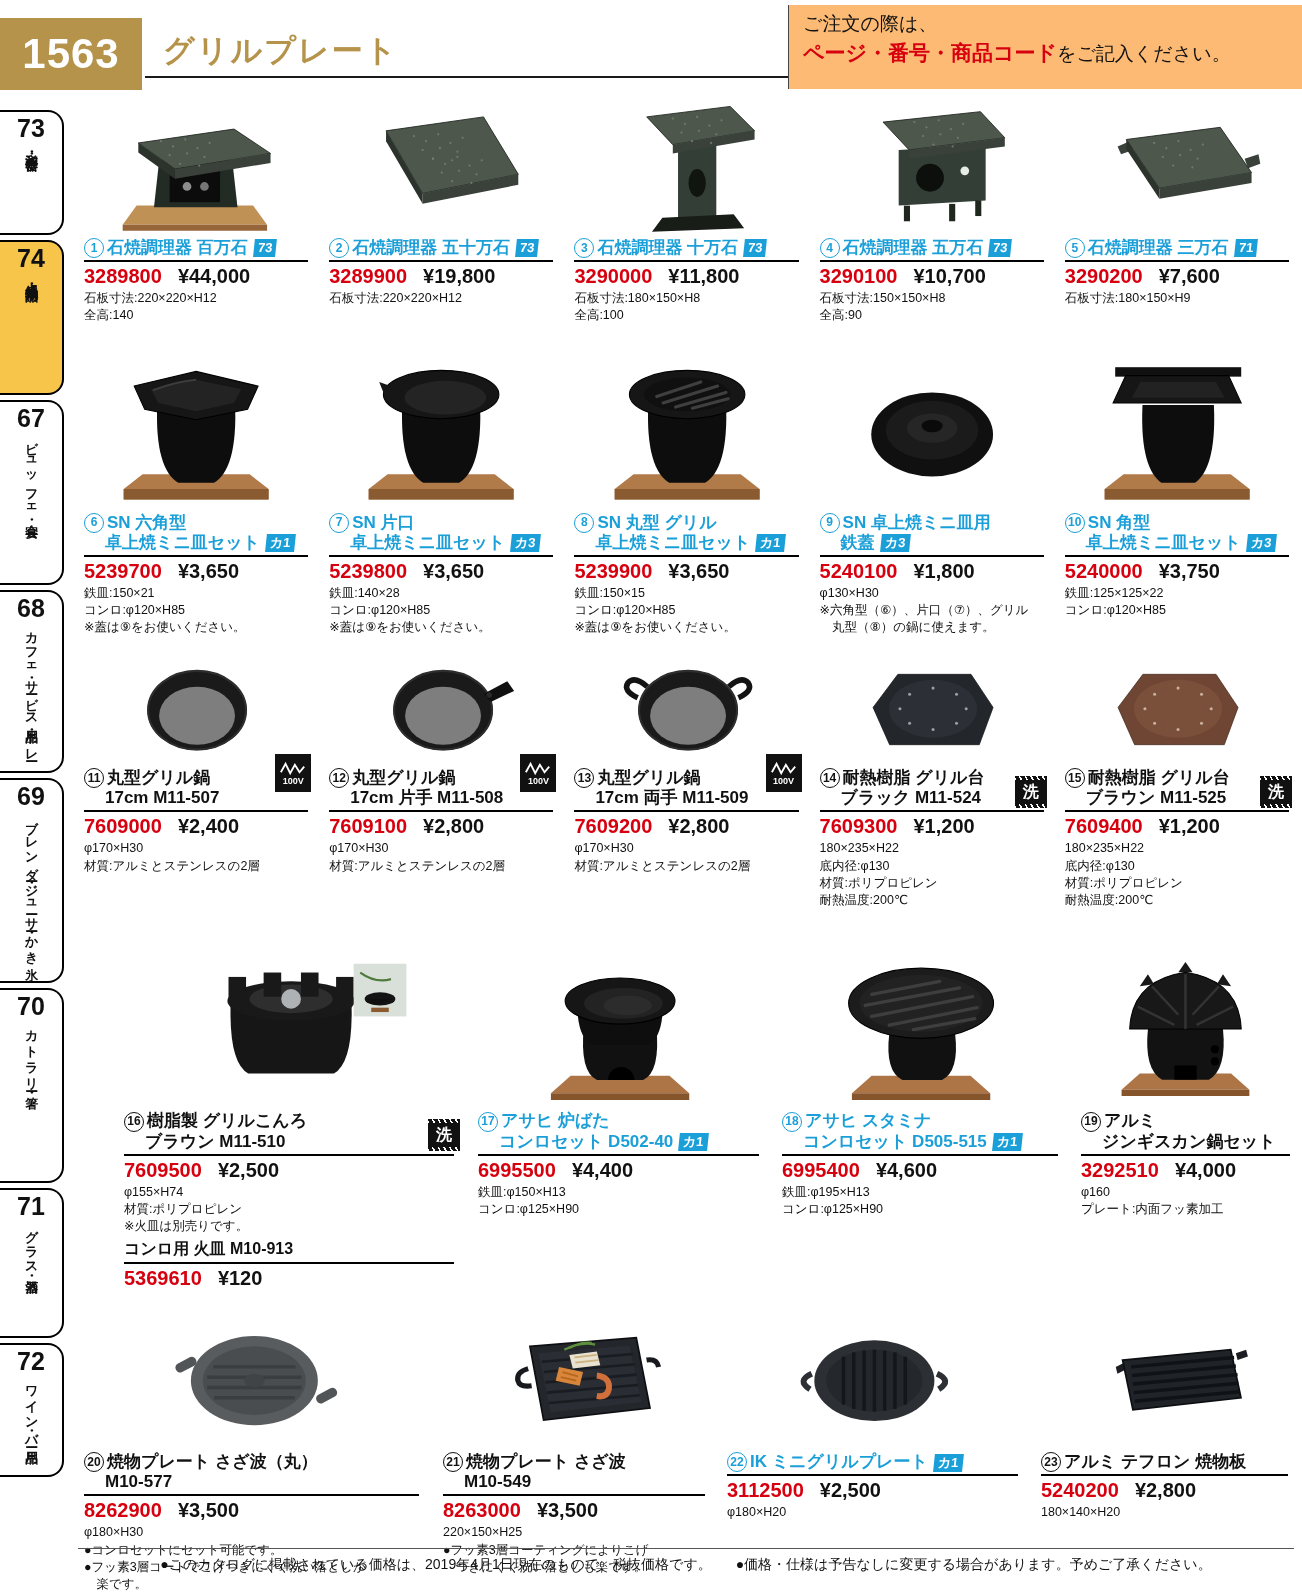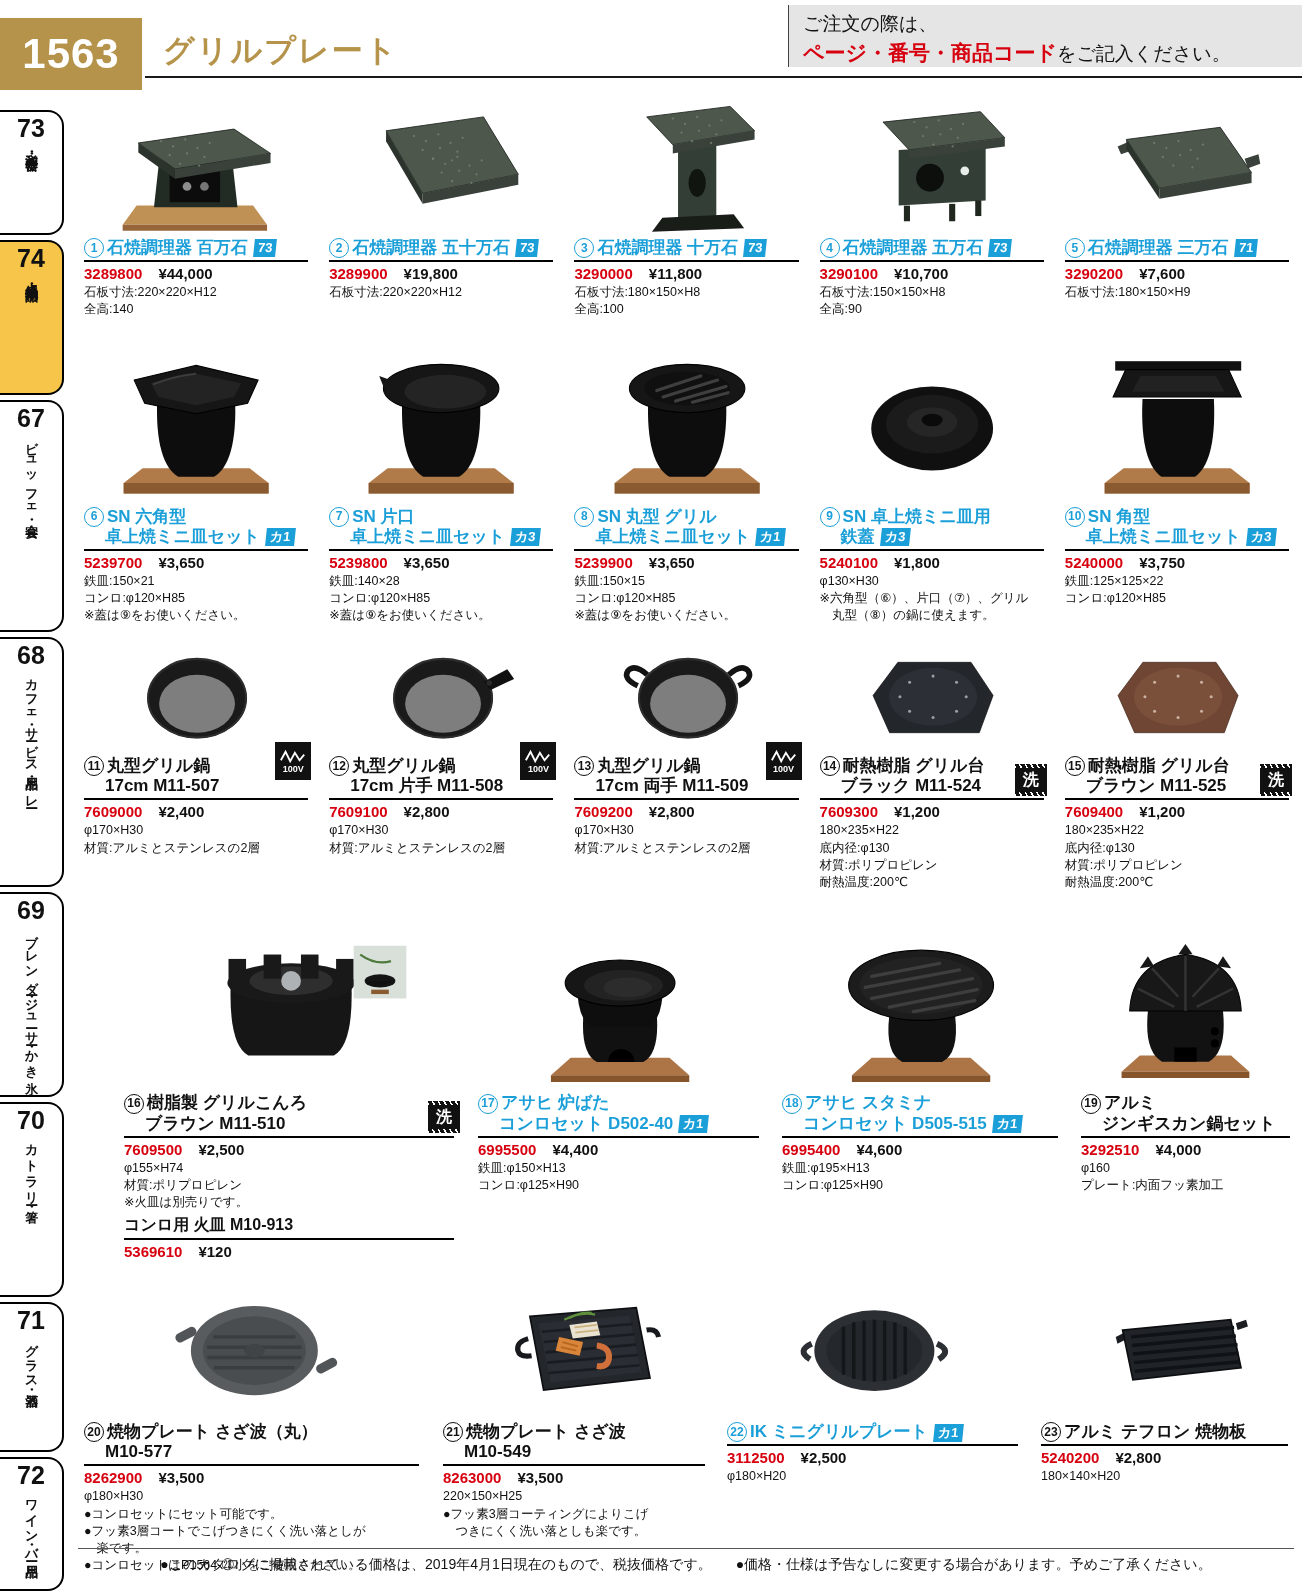--- a/index.html
+++ b/index.html
@@ -5,21 +5,21 @@
   html,body{margin:0;padding:0;}
   body{width:1302px;height:1593px;position:relative;background:#fff;
        font-family:"Liberation Sans","DejaVu Sans",sans-serif;color:#111;overflow:hidden;}
 
   
   .pagenum-box{position:absolute;left:0;top:18px;width:142px;height:72px;background:#b5934a;
                display:flex;align-items:center;justify-content:center;}
   .pagenum{color:#fff;font-size:42px;font-weight:bold;letter-spacing:1px;}
   .page-title{position:absolute;left:163px;top:30px;font-size:31px;font-weight:bold;color:#b5934a;letter-spacing:2px;}
   .header-rule{position:absolute;left:145px;right:0;top:76px;height:2px;background:#1a1a1a;}
-  .order-note{position:absolute;left:788px;top:5px;right:0;height:62px;background:#e5e5e5;
+  .order-note{position:absolute;left:788px;top:5px;right:0;height:84px;background:#fdba74;
               border-left:1px solid #444;padding:6px 10px 0 14px;box-sizing:border-box;}
   .order-note .l1{font-size:19px;color:#111;}
   .order-note .l2{font-size:19px;margin-top:2px;}
   .order-note .hl{color:#d7000f;font-weight:bold;font-size:21px;}
 
   
   .sidebar{position:absolute;left:0;top:110px;width:66px;}
   .tab{box-sizing:border-box;width:64px;margin-bottom:5px;background:#fff;
        border:2px solid #000;border-left:none;border-radius:0 16px 16px 0;
        display:flex;flex-direction:column;align-items:center;padding-top:4px;}
@@ -41,21 +41,21 @@
   .row-4 .photo{height:183px;} .row-5 .photo{height:143px;}
   .photo svg{height:96%;}
   .pinfo{position:relative;margin-top:3px;}
   .ptitle{font-size:17px;font-weight:bold;line-height:1.18;}
   .blue .ptitle,.blue .ncirc{color:#1b9fd8;}
   .tline{display:flex;align-items:center;}
   .t2{padding-left:21px;}
   .ncirc{width:18px;height:18px;min-width:18px;border:1.5px solid currentColor;border-radius:50%;
          display:inline-flex;align-items:center;justify-content:center;font-size:12px;margin-right:3px;}
   .trule{border-bottom:2px solid #000;width:97%;margin:2px 0 3px;}
-  .codeline{font-size:15px;font-weight:bold;white-space:nowrap;}
+  .codeline{font-size:20px;font-weight:bold;white-space:nowrap;}
   .pcode{color:#d7000f;margin-right:16px;}
   .pprice{color:#111;}
   .specs{font-size:12.5px;line-height:1.38;margin-top:2px;}
   .sublabel{font-size:16px;font-weight:bold;margin-top:4px;}
 
   
   .badge-blue{background:#1b9fd8;color:#fff;font-size:13px;font-weight:bold;line-height:1.2;
               padding:1px 4px;margin-left:6px;display:inline-block;transform:skewX(-6deg);}
   .badge-100v{position:absolute;right:4px;top:-14px;width:36px;height:38px;background:#111;color:#fff;
               display:flex;flex-direction:column;align-items:center;justify-content:center;font-size:9px;font-weight:bold;}
@@ -87,25 +87,25 @@
 
 <div class="sidebar" id="sidebar">
     <div class="tab" style="height: 125px;">
       <span class="num">73</span>
       <span class="lbl">和・洋・中食器</span>
     </div>
     <div class="tab active" style="height: 155px;">
       <span class="num">74</span>
       <span class="lbl">卓上鍋・焼物用品</span>
     </div>
-    <div class="tab" style="height: 232px;">
+    <div class="tab" style="height: 185px;">
       <span class="num">67</span>
       <span class="lbl">ビュッフェ・宴会</span>
     </div>
-    <div class="tab" style="height: 250px;">
+    <div class="tab" style="height: 183px;">
       <span class="num">68</span>
       <span class="lbl">カフェ・サービス用品・トレー</span>
     </div>
     <div class="tab" style="height: 205px;">
       <span class="num">69</span>
       <span class="lbl">ブレンダー・ジューサー・かき氷</span>
     </div>
     <div class="tab" style="height: 195px;">
       <span class="num">70</span>
       <span class="lbl">カトラリー・箸</span>

